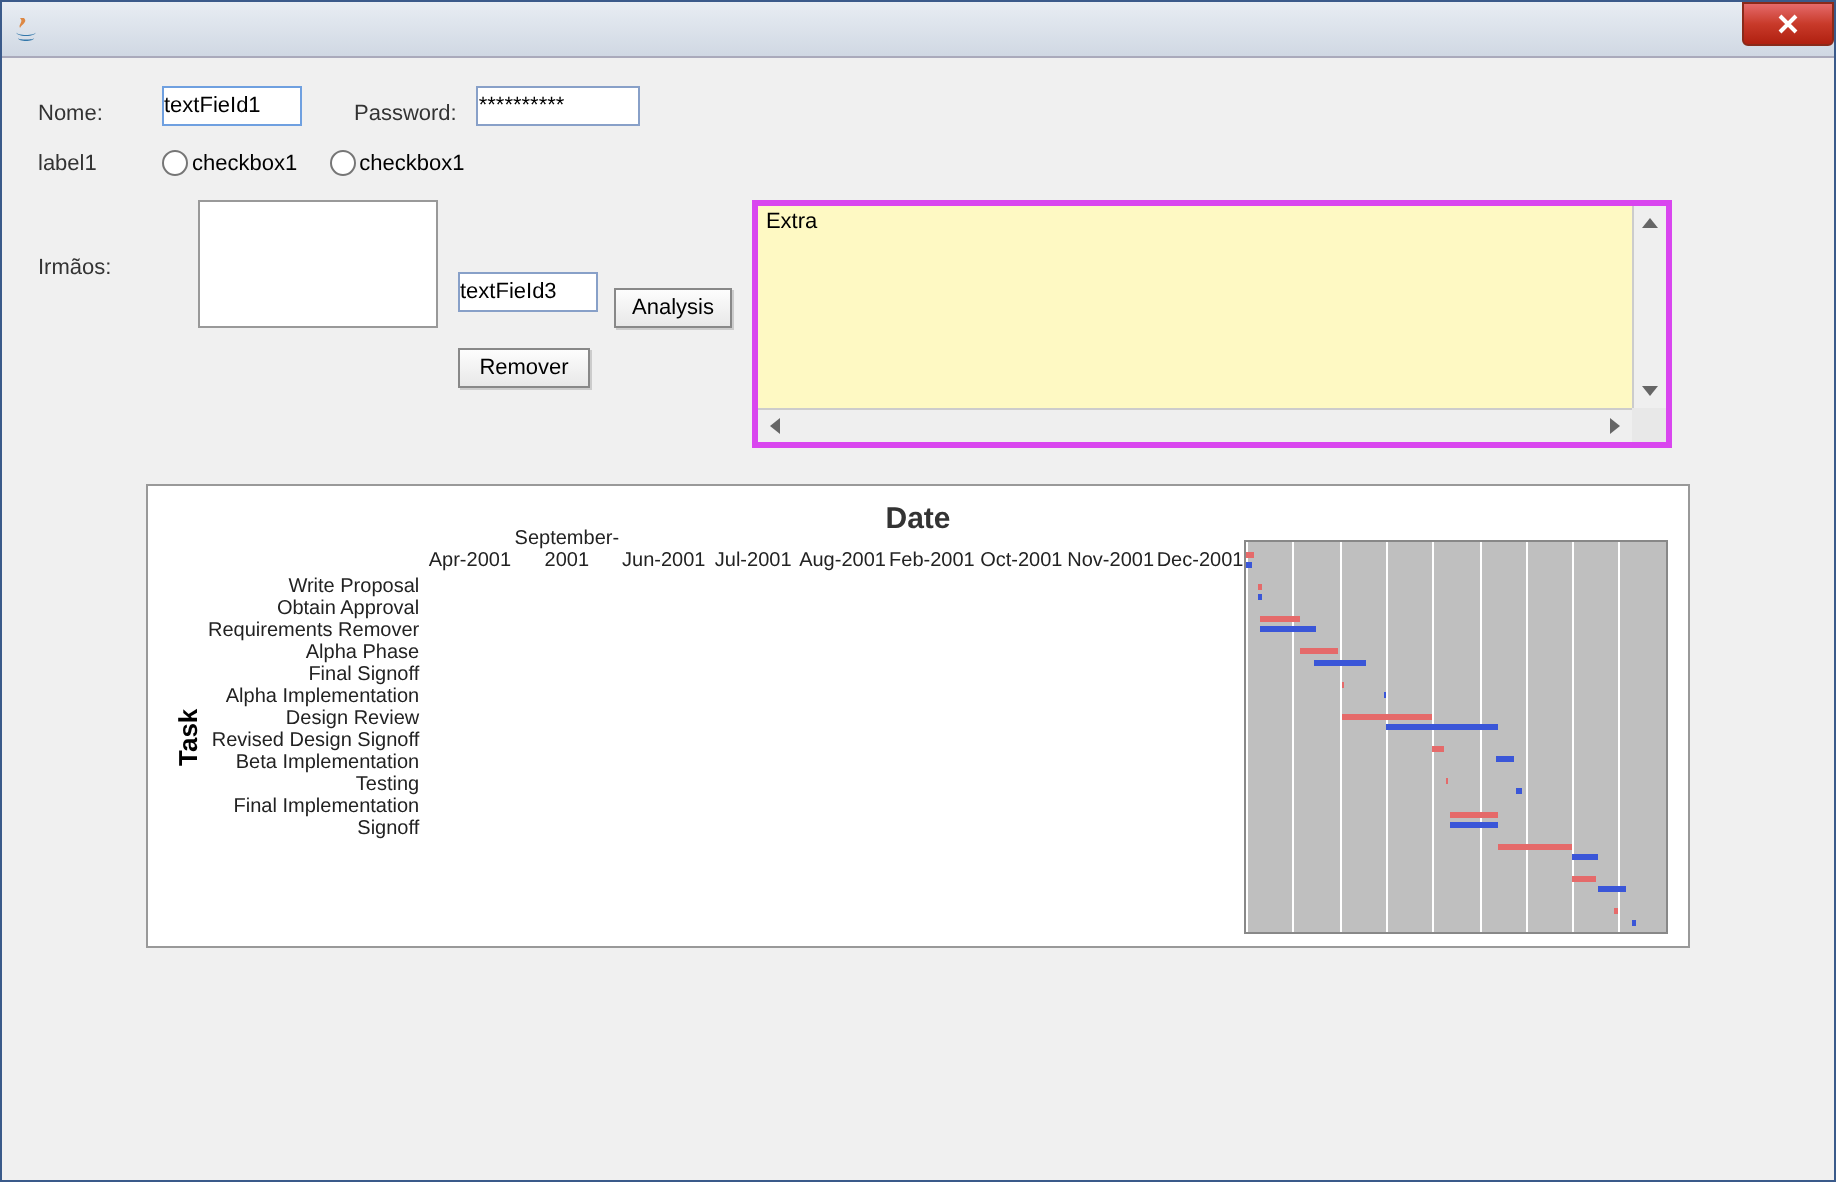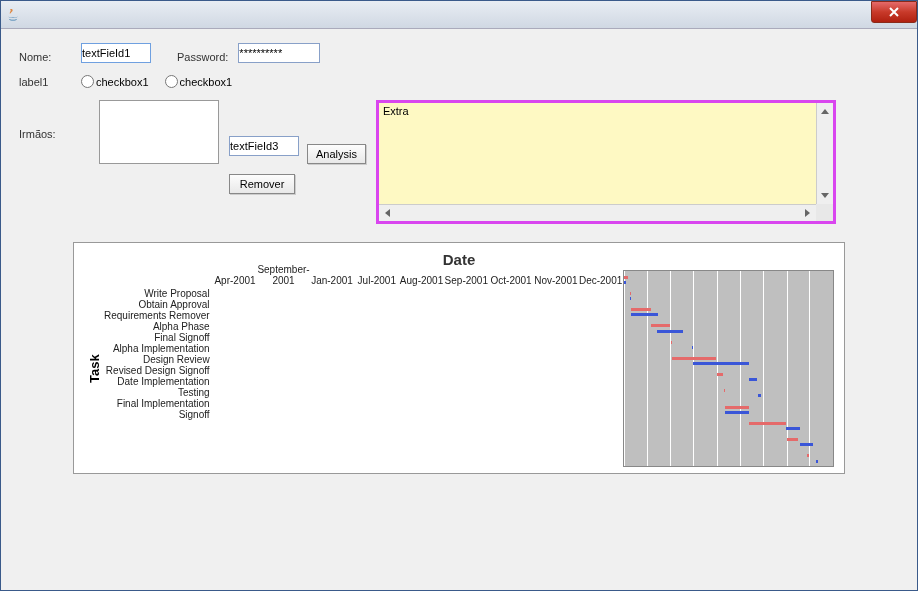--- a/index.html
+++ b/index.html
@@ -315,33 +315,33 @@
       <div class="y-axis-label">Task</div>
       <div class="y-ticks" id="y-ticks">
           <div>Write Proposal</div>
           <div>Obtain Approval</div>
           <div>Requirements Remover</div>
           <div>Alpha Phase</div>
           <div>Final Signoff</div>
           <div>Alpha Implementation</div>
           <div>Design Review</div>
           <div>Revised Design Signoff</div>
-          <div>Date Implementation</div>
+          <div>Beta Implementation</div>
           <div>Testing</div>
           <div>Final Implementation</div>
           <div>Signoff</div>
         </div>
       <div class="plot-wrap">
         <div class="x-ticks" id="x-ticks">
             <div>Apr-2001</div>
             <div>September-2001</div>
-            <div>Jan-2001</div>
+            <div>Jun-2001</div>
             <div>Jul-2001</div>
             <div>Aug-2001</div>
-            <div>Sep-2001</div>
+            <div>Feb-2001</div>
             <div>Oct-2001</div>
             <div>Nov-2001</div>
             <div>Dec-2001</div>
           </div>
         <div class="plot" id="plot">
             <div class="gridline" style="left: 0%;"></div>
             <div class="gridline" style="left: 10.9091%;"></div>
             <div class="gridline" style="left: 22.1818%;"></div>
             <div class="gridline" style="left: 33.0909%;"></div>
             <div class="gridline" style="left: 44.3636%;"></div>

